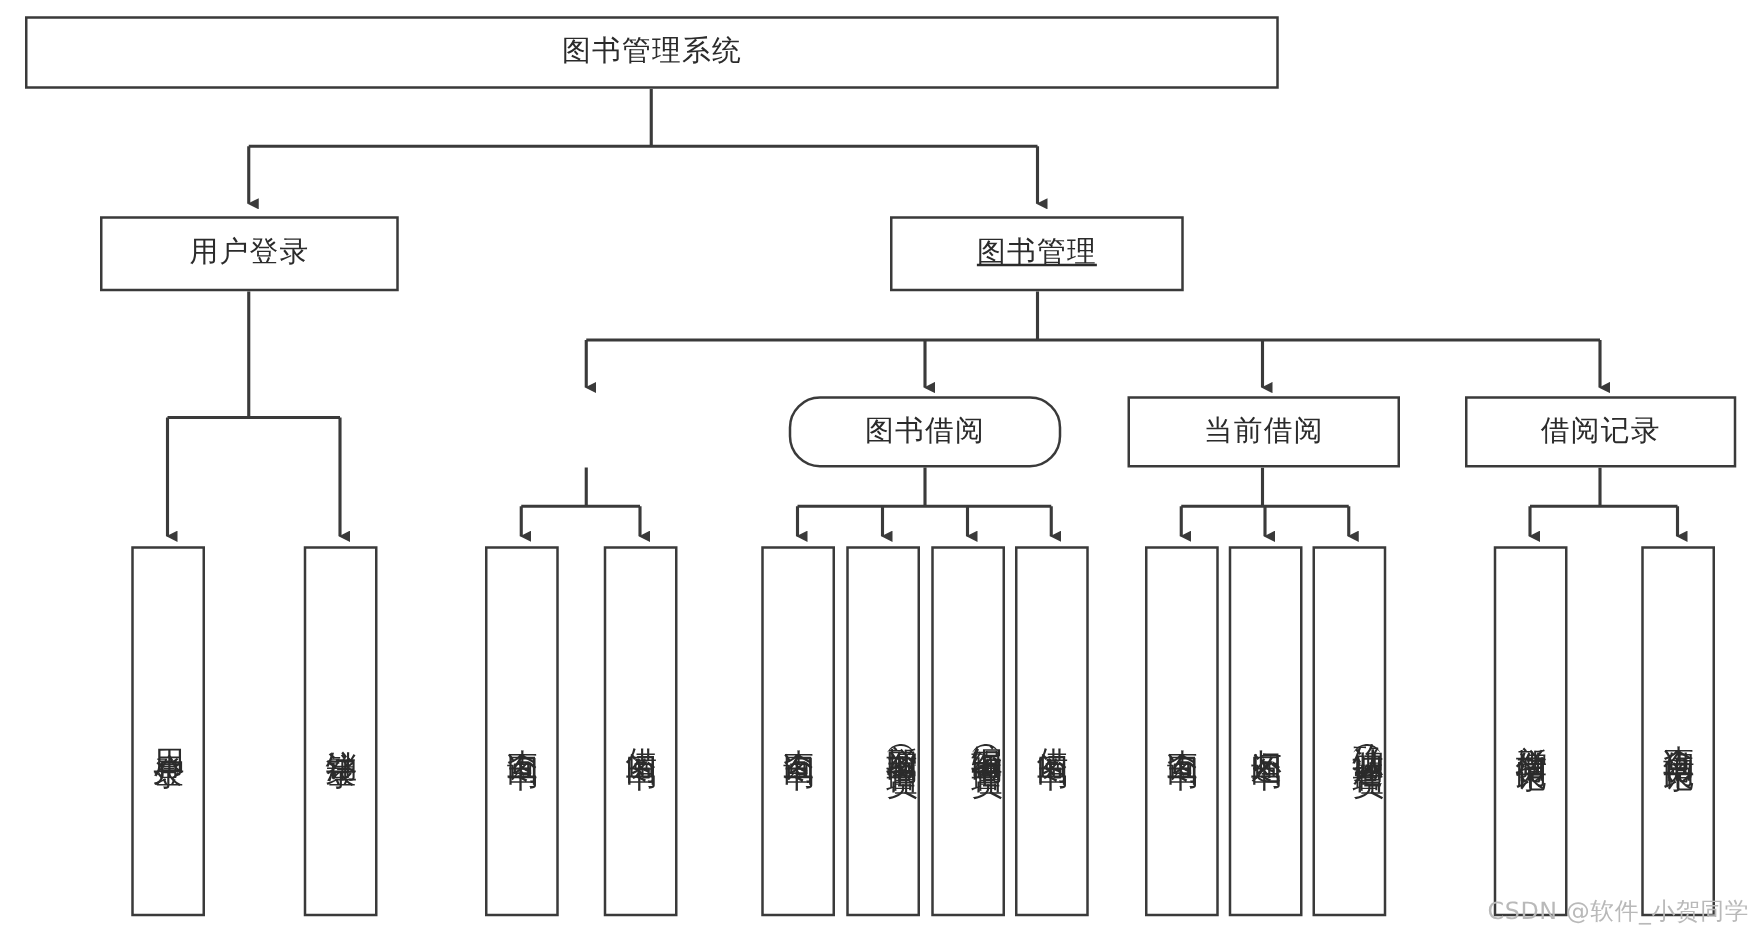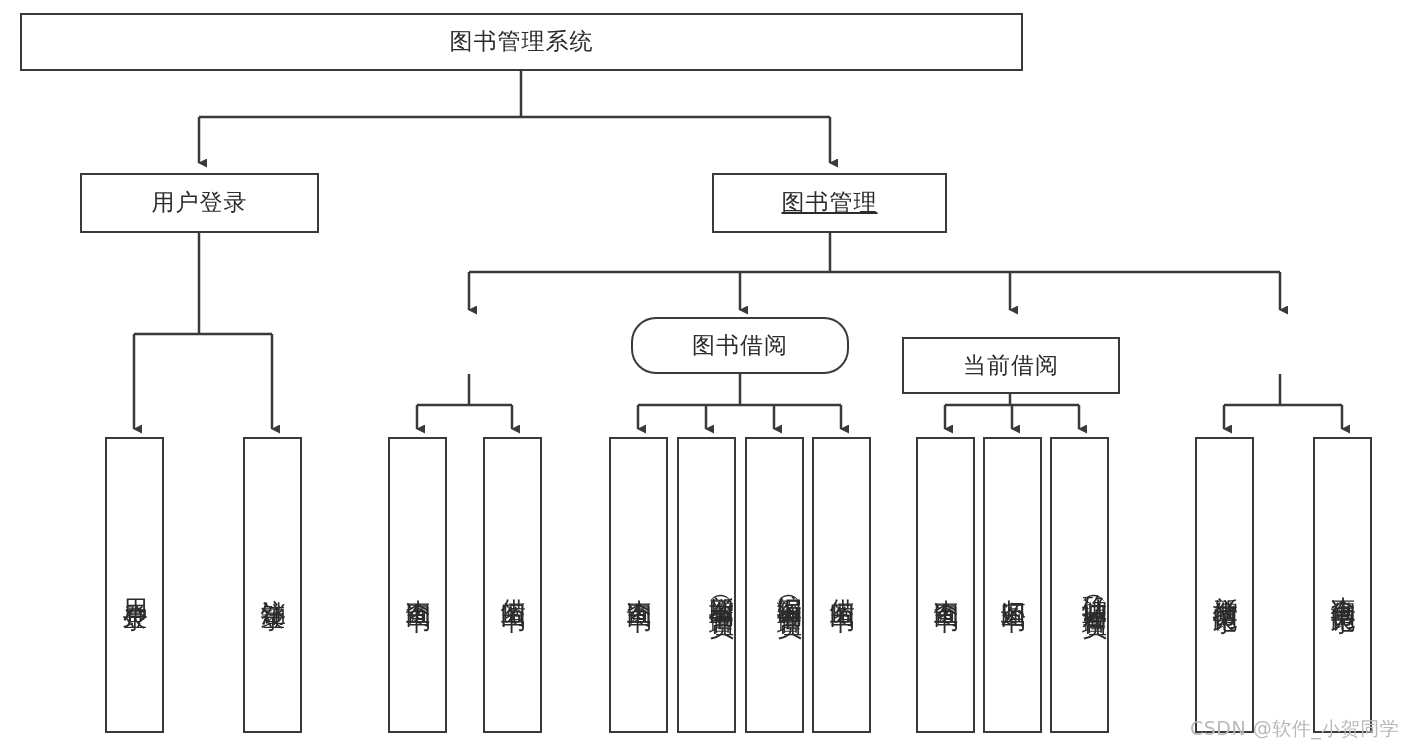--- a/index.html
+++ b/index.html
@@ -130,22 +130,25 @@
   <div class="node horiz" style="left:80px; top:173px; width:239px; height:60px;">
     <span>用户登录</span>
   </div>
   <div class="node horiz" style="left:712px; top:173px; width:235px; height:60px;text-decoration:underline;">
     <span>图书管理</span>
   </div>
 
   <div class="node horiz" style="left:631px; top:317px; width:218px; height:57px;border-radius:25px;">
     <span>图书借阅</span>
   </div>
-  <div class="node horiz" style="left:902px; top:317px; width:218px; height:57px;margin-top:20px;">
+  <div class="node horiz" style="left:902px; top:317px; width:218px; height:57px;">
     <span>当前借阅</span>
+  </div>
+  <div class="node horiz" style="left:1172px; top:317px; width:217px; height:57px;">
+    <span>借阅记录</span>
   </div>
 
   <div class="node vert centered" style="left:105px; top:437px; width:59px; height:296px;">
     <span class="vlabel">用户登录</span>
   </div>
   <div class="node vert centered" style="left:243px; top:437px; width:59px; height:296px;">
     <span class="vlabel">注销登录</span>
   </div>
 
   <div class="node vert centered" style="left:388px; top:437px; width:59px; height:296px;">

